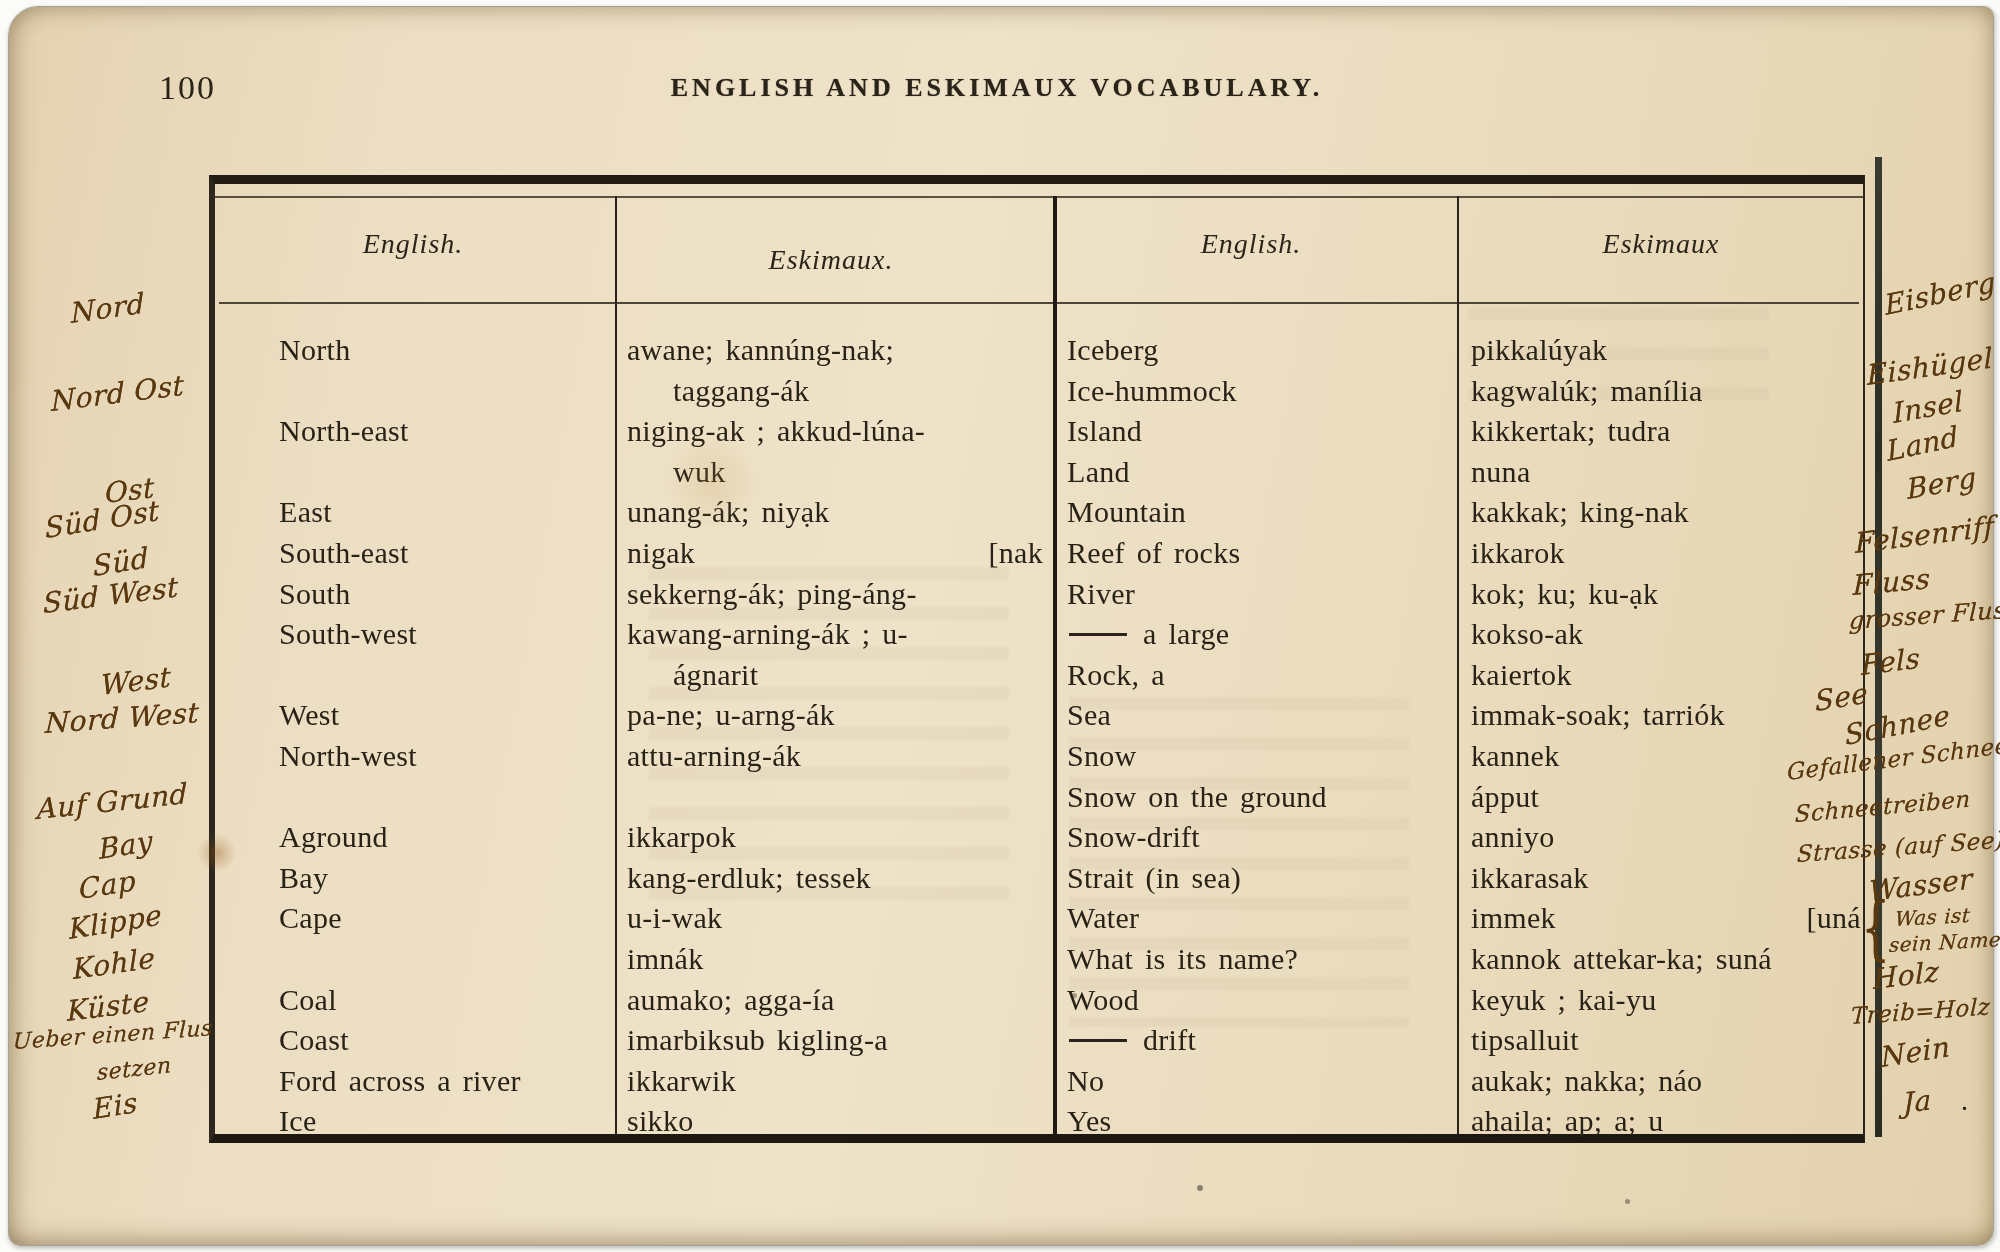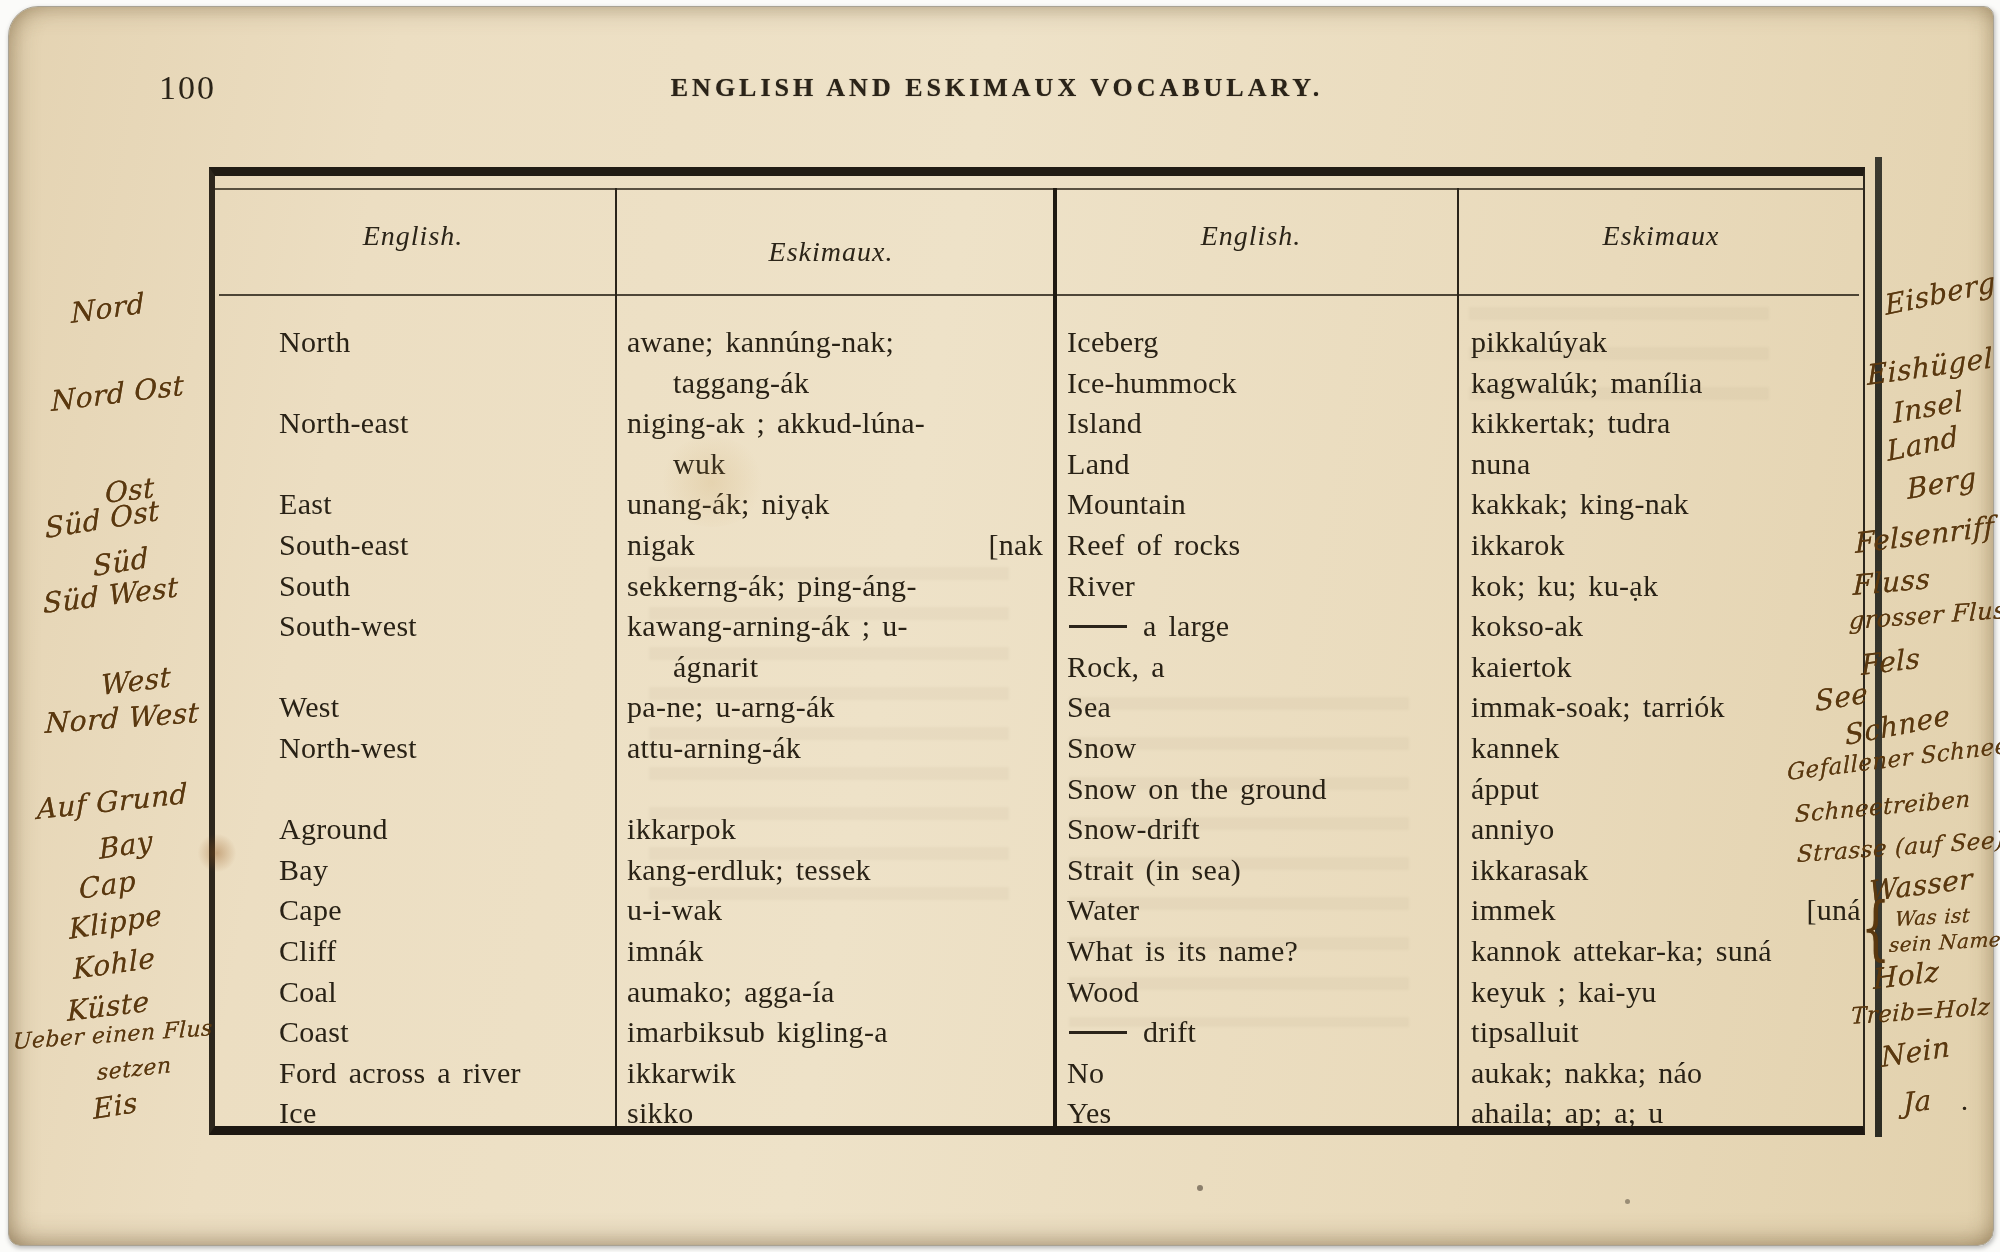--- a/index.html
+++ b/index.html
@@ -11,21 +11,21 @@
     border:1px solid #a8a294;
     box-shadow:inset 18px 0 26px -14px rgba(100,75,40,.38),
                inset -14px 0 22px -12px rgba(100,75,40,.30),
                inset 0 16px 24px -14px rgba(100,75,40,.30),
                inset 0 -18px 26px -14px rgba(100,75,40,.42),
                1px 2px 5px rgba(0,0,0,.28);}
   .pagenum{position:absolute;left:150px;top:62px;font-size:34px;color:#2b2418;letter-spacing:2px;}
   .title{position:absolute;left:988px;top:66px;transform:translateX(-50%);white-space:nowrap;
     font-size:26px;font-weight:bold;letter-spacing:4px;color:#2a2318;text-shadow:0 0 1px rgba(42,35,24,.5);}
   
-  .tableframe{position:absolute;left:200px;top:160px;width:1656px;height:968px;
+  .tableframe{position:absolute;left:200px;top:168px;width:1656px;height:968px;
     border-top:9px solid #211c14;border-bottom:9px solid #1d1812;
     border-left:6px solid #2d271d;border-right:2px solid #2d271d;box-sizing:border-box;}
   .top-thin{position:absolute;left:0;right:0;top:12px;height:2px;background:rgba(40,33,22,.75);}
   .hdr{position:absolute;top:44px;width:300px;text-align:center;font-style:italic;
     font-size:28px;color:#2b2418;letter-spacing:1px;}
   .h1{left:48px;} .h2{left:466px;margin-top:16px;} .h3{left:886px;} .h4{left:1296px;}
   .hdr-rule{position:absolute;left:4px;right:4px;top:118px;height:2px;background:rgba(38,31,20,.8);}
   .vdiv{position:absolute;top:12px;bottom:0;background:#2a241a;}
   .d1{left:400px;width:2px;} .d2{left:838px;width:4px;background:#1f1a12;} .d3{left:1242px;width:2px;}
   
@@ -165,21 +165,20 @@
             <div class="cell c3">Strait (in sea)</div>
             <div class="cell c4">ikkarasak</div>
           </div>
           <div class="trow">
             <div class="cell c1">Cape</div>
             <div class="cell c2">u-i-wak</div>
             <div class="cell c3">Water</div>
             <div class="cell c4">immek<span class="catch">[uná</span></div>
           </div>
           <div class="trow">
-            <div class="cell c1">Cliff</div>
             <div class="cell c2">imnák</div>
             <div class="cell c3">What is its name?</div>
             <div class="cell c4">kannok attekar-ka; suná</div>
           </div>
           <div class="trow">
             <div class="cell c1">Coal</div>
             <div class="cell c2">aumako; agga-ía</div>
             <div class="cell c3">Wood</div>
             <div class="cell c4">keyuk ; kai-yu</div>
           </div>

